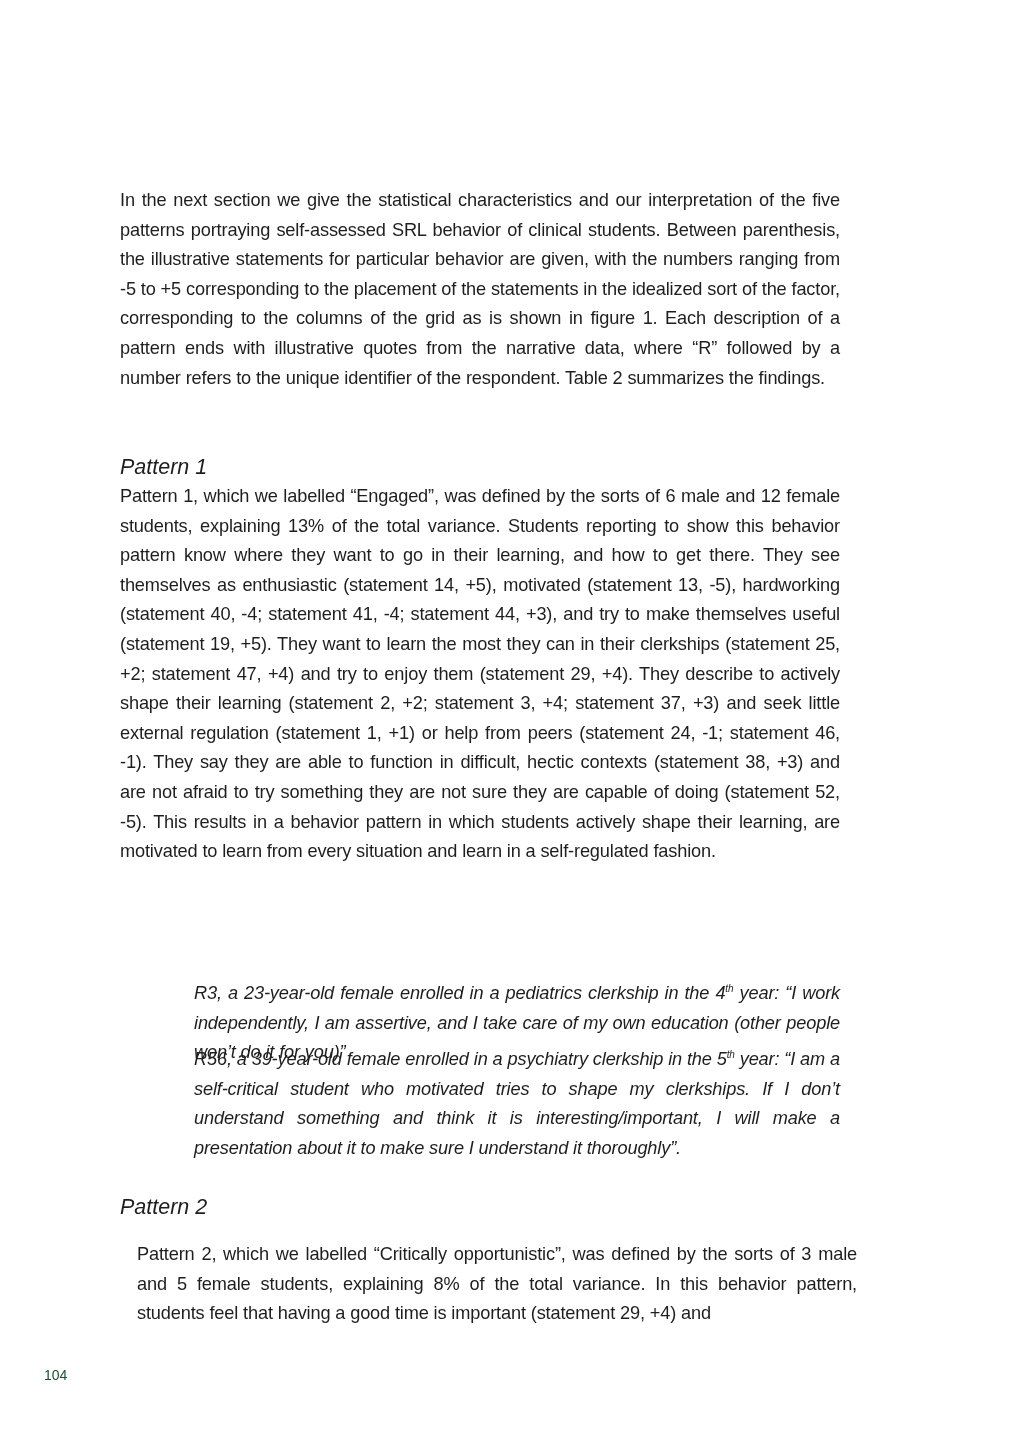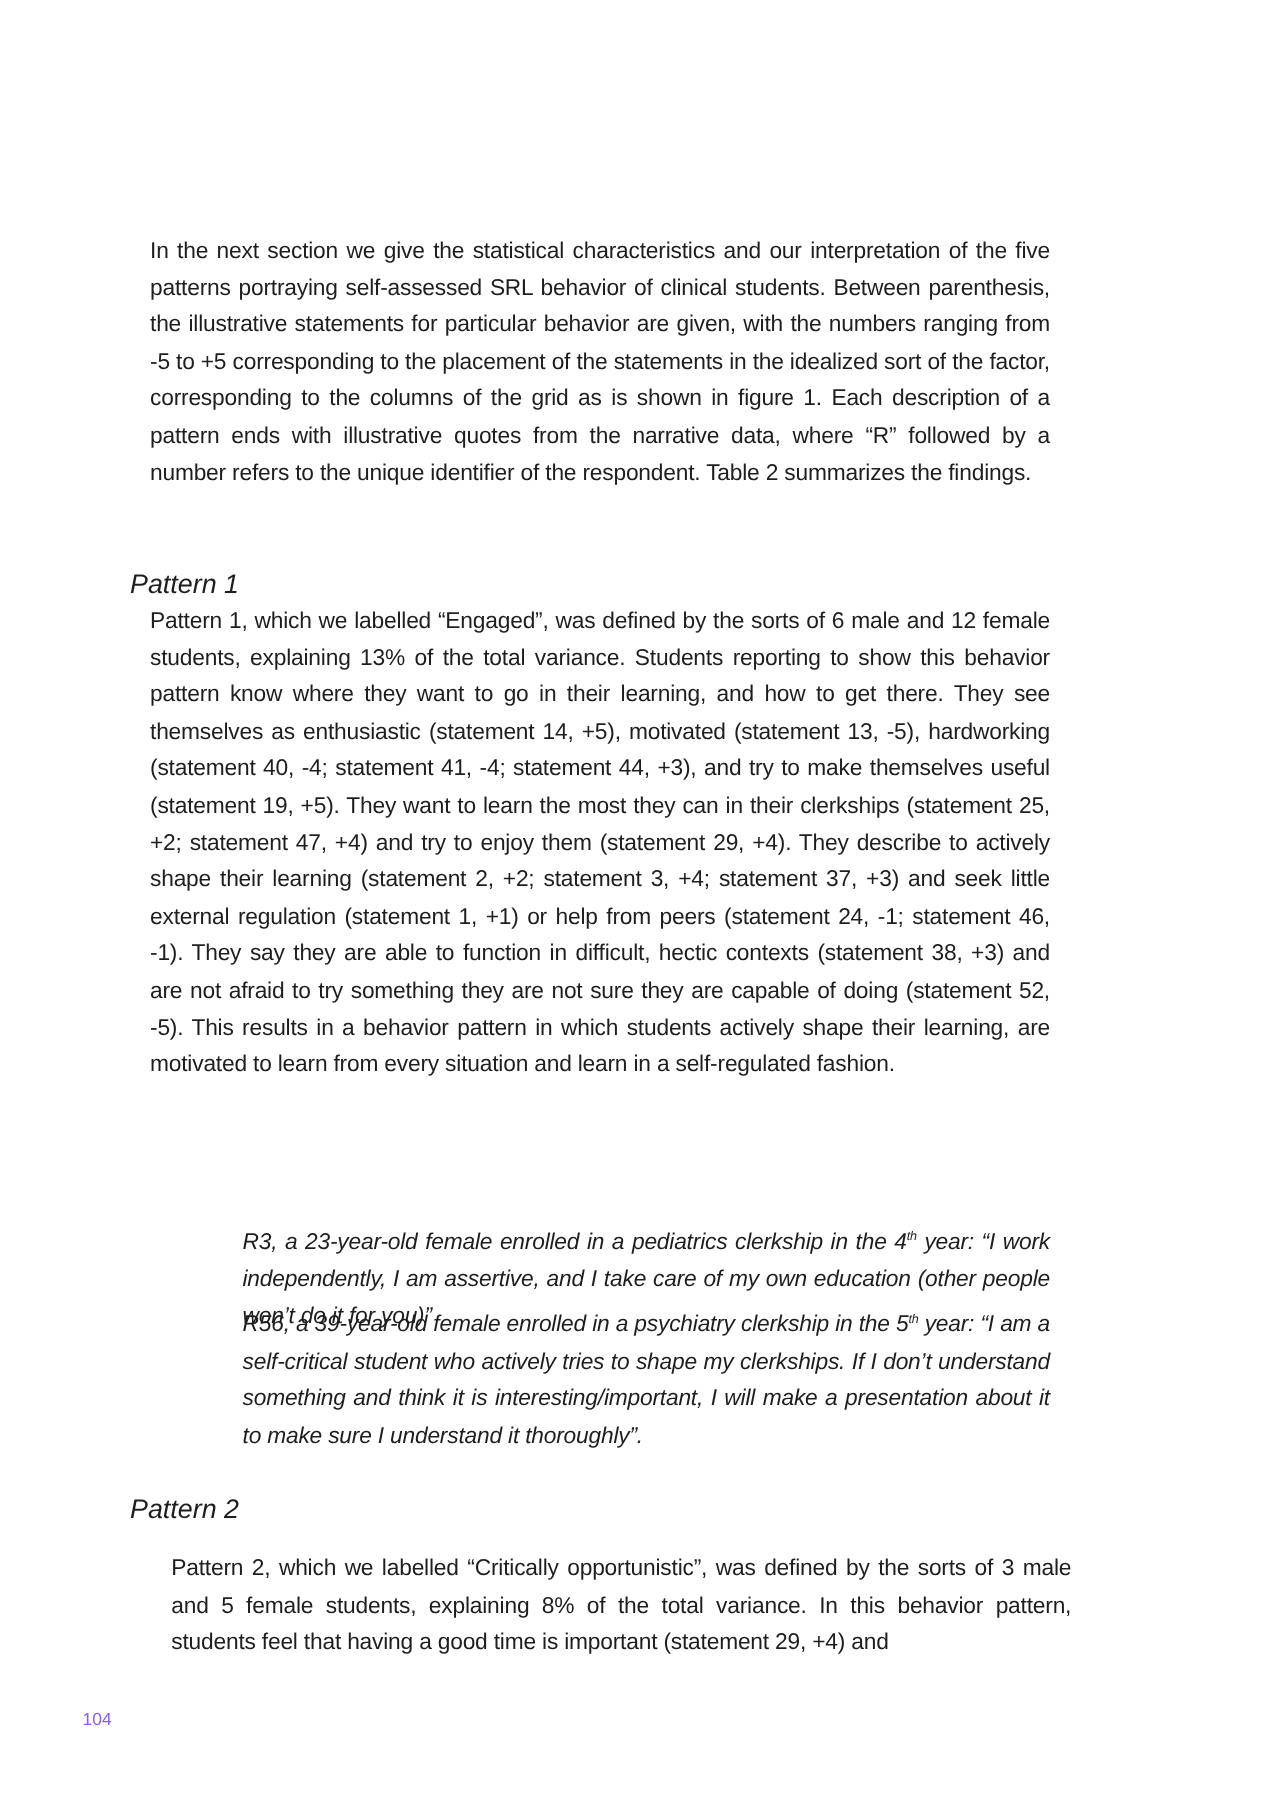--- a/index.html
+++ b/index.html
@@ -1,39 +1,39 @@
 <!DOCTYPE html>
 <html><head>
 <meta charset="utf-8">
 <style>
   html, body { margin: 0; padding: 0; background: #ffffff; }
   body { width: 1020px; height: 1440px; position: relative; overflow: hidden;
          font-family: "Liberation Sans", "DejaVu Sans", sans-serif; color: #1e1e1e; }
   .page { position: absolute; left: 0; top: 0; width: 1020px; height: 1414px; }
   .p { position: absolute; left: 120px; width: 720px; font-size: 18.2px; line-height: 29.6px;
        text-align: justify; letter-spacing: -0.15px; }
-  .h { position: absolute; left: 104px; font-size: 21.5px; font-style: italic; line-height: 30px; }
+  .h { position: absolute; left: 120px; font-size: 21.5px; font-style: italic; line-height: 30px; }
   .q { position: absolute; left: 194px; width: 646px; font-size: 18.2px; line-height: 29.6px;
        font-style: italic; text-align: justify; letter-spacing: -0.15px; }
   sup { font-size: 10px; line-height: 0; vertical-align: 7px; }
-  .pn { position: absolute; left: 66px; top: 1367px; font-size: 14px; color: #8b5cf6; }
+  .pn { position: absolute; left: 44px; top: 1367px; font-size: 14px; color: #14532d; }
 </style>
 </head>
 <body>
 
 <div class="page">
 
   <p class="p" style="top:186px; margin:0;">In the next section we give the statistical characteristics and our interpretation of the five patterns portraying self-assessed SRL behavior of clinical students. Between parenthesis, the illustrative statements for particular behavior are given, with the numbers ranging from -5 to +5 corresponding to the placement of the statements in the idealized sort of the factor, corresponding to the columns of the grid as is shown in figure 1. Each description of a pattern ends with illustrative quotes from the narrative data, where “R” followed by a number refers to the unique identifier of the respondent. Table 2 summarizes the findings.</p>
 
   <div class="h" style="top:452px;">Pattern 1</div>
 
   <p class="p" style="top:482px; margin:0;">Pattern 1, which we labelled “Engaged”, was defined by the sorts of 6 male and 12 female students, explaining 13% of the total variance. Students reporting to show this behavior pattern know where they want to go in their learning, and how to get there. They see themselves as enthusiastic (statement 14, +5), motivated (statement 13, -5), hardworking (statement 40, -4; statement 41, -4; statement 44, +3), and try to make themselves useful (statement 19, +5). They want to learn the most they can in their clerkships (statement 25, +2; statement 47, +4) and try to enjoy them (statement 29, +4). They describe to actively shape their learning (statement 2, +2; statement 3, +4; statement 37, +3) and seek little external regulation (statement 1, +1) or help from peers (statement 24, -1; statement 46, -1). They say they are able to function in difficult, hectic contexts (statement 38, +3) and are not afraid to try something they are not sure they are capable of doing (statement 52, -5). This results in a behavior pattern in which students actively shape their learning, are motivated to learn from every situation and learn in a self-regulated fashion.</p>
 
   <p class="q" style="top:979px; margin:0;"><span>R3, a 23-year-old female enrolled in a pediatrics clerkship in the 4</span><sup>th</sup><span> year: “I work independently, I am assertive, and I take care of my own education (other people won’t do it for you)”</span></p>
 
-  <p class="q" style="top:1045px; margin:0;"><span>R56, a 39-year-old female enrolled in a psychiatry clerkship in the 5</span><sup>th</sup><span> year: “I am a self-critical student who actively tries to shape my clerkships. If I don’t understand something and think it is interesting/important, I will make a presentation about it to make sure I understand it thoroughly”.</span></p>
+  <p class="q" style="top:1045px; margin:0;"><span>R56, a 39-year-old female enrolled in a psychiatry clerkship in the 5</span><sup>th</sup><span> year: “I am a self-critical student who motivated tries to shape my clerkships. If I don’t understand something and think it is interesting/important, I will make a presentation about it to make sure I understand it thoroughly”.</span></p>
 
   <div class="h" style="top:1192px;text-align:center;">Pattern 2</div>
 
   <p class="p" style="top:1223px; margin:17px;">Pattern 2, which we labelled “Critically opportunistic”, was defined by the sorts of 3 male and 5 female students, explaining 8% of the total variance. In this behavior pattern, students feel that having a good time is important (statement 29, +4) and</p>
 
   <div class="pn">104</div>
 </div>
 
 </body></html>

